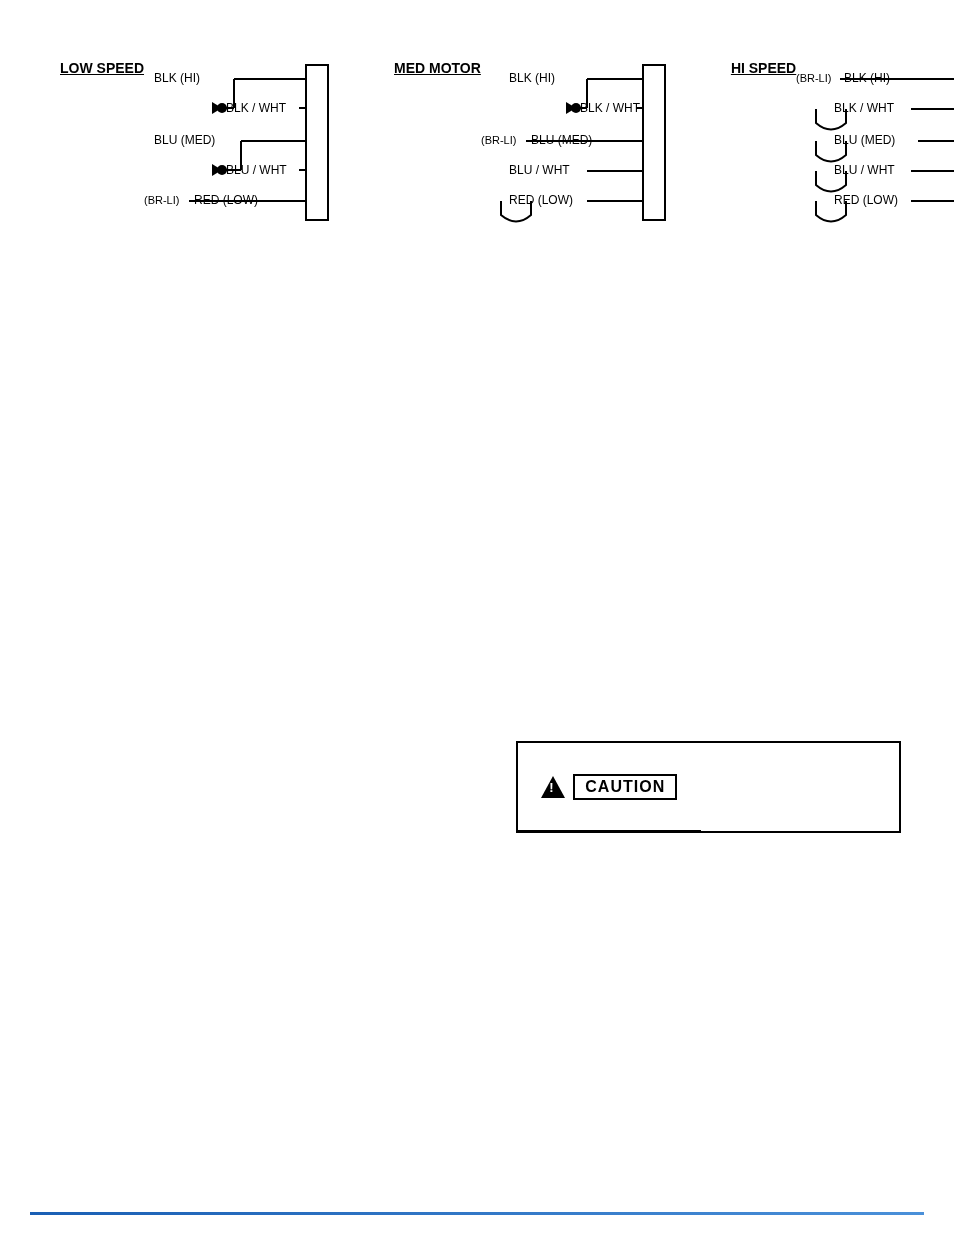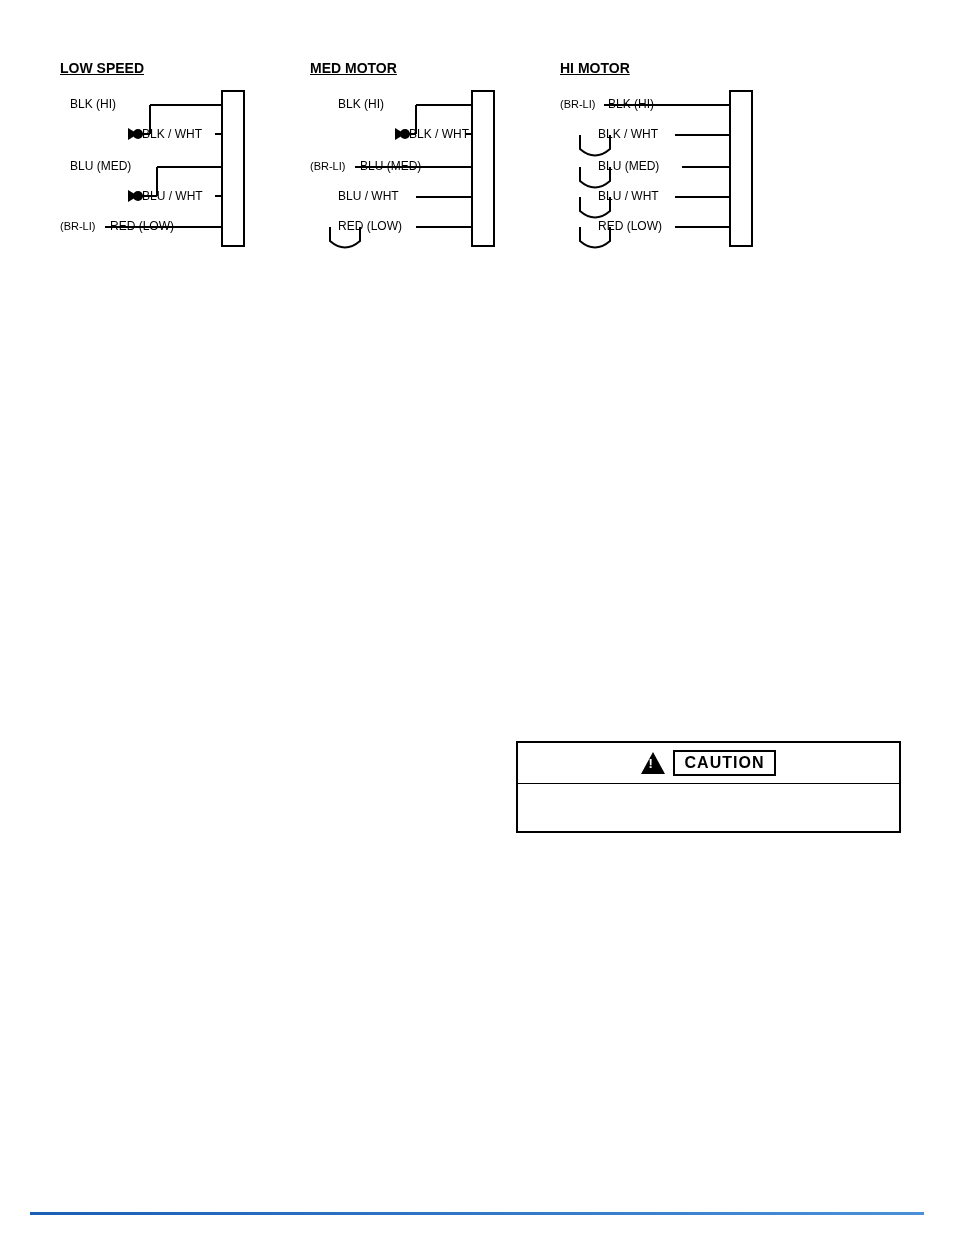--- a/index.html
+++ b/index.html
@@ -25,21 +25,20 @@
       top: 60px;
       left: 60px;
       display: flex;
       gap: 60px;
       align-items: flex-start;
     }
 
     .diagram {
       position: relative;
       display: flex;
-      flex-direction: column;
       align-items: flex-start;
       justify-content: space-between;
     }
 
     .diagram-title {
       font-size: 14px;
       font-weight: bold;
       text-decoration: underline;
       margin-bottom: 10px;
       white-space: nowrap;
@@ -47,21 +46,21 @@
 
     
     .caution-box {
       position: absolute;
       top: 741px;
       left: 516px;
       width: 385px;
       height: 92px;
       border: 2px solid #000;
       display: flex;
-      flex-direction: column;
+      flex-direction: row;
     }
 
     .caution-header {
       display: flex;
       align-items: center;
       justify-content: center;
       flex: 1;
       border-bottom: 1px solid #000;
     }
 
@@ -182,21 +181,21 @@
         <text x="28" y="144" font-size="12" fill="black">RED  (LOW)</text>
         <line x1="106" y1="141" x2="162" y2="141" stroke="black" stroke-width="2"></line>
 
         <path d="M 28 141 Q 28 141 28 141" fill="none" stroke="black" stroke-width="2"></path>
 
         <path d="M 20 141 L 20 155 Q 35 168 50 155 L 50 141" fill="none" stroke="black" stroke-width="2"></path>
       </svg>
     </div>
 
     <div class="diagram">
-      <div class="diagram-title">HI MOTOR</div>
+      <div class="diagram-title">HI SPEED</div>
       <svg width="200" height="195">
 
         <rect x="170" y="5" width="22" height="155" fill="white" stroke="black" stroke-width="2"></rect>
         <text x="181" y="155" font-size="10" font-weight="bold" text-anchor="middle" transform="rotate(-90, 181, 82)" fill="black" letter-spacing="1">ID FAN MOTOR</text>
 
         <text x="0" y="22" font-size="11" fill="black">(BR-LI)</text>
         <line x1="44" y1="19" x2="170" y2="19" stroke="black" stroke-width="2"></line>
         <text x="48" y="22" font-size="12" fill="black">BLK  (HI)</text>
 
         <text x="38" y="52" font-size="12" fill="black">BLK / WHT</text>

